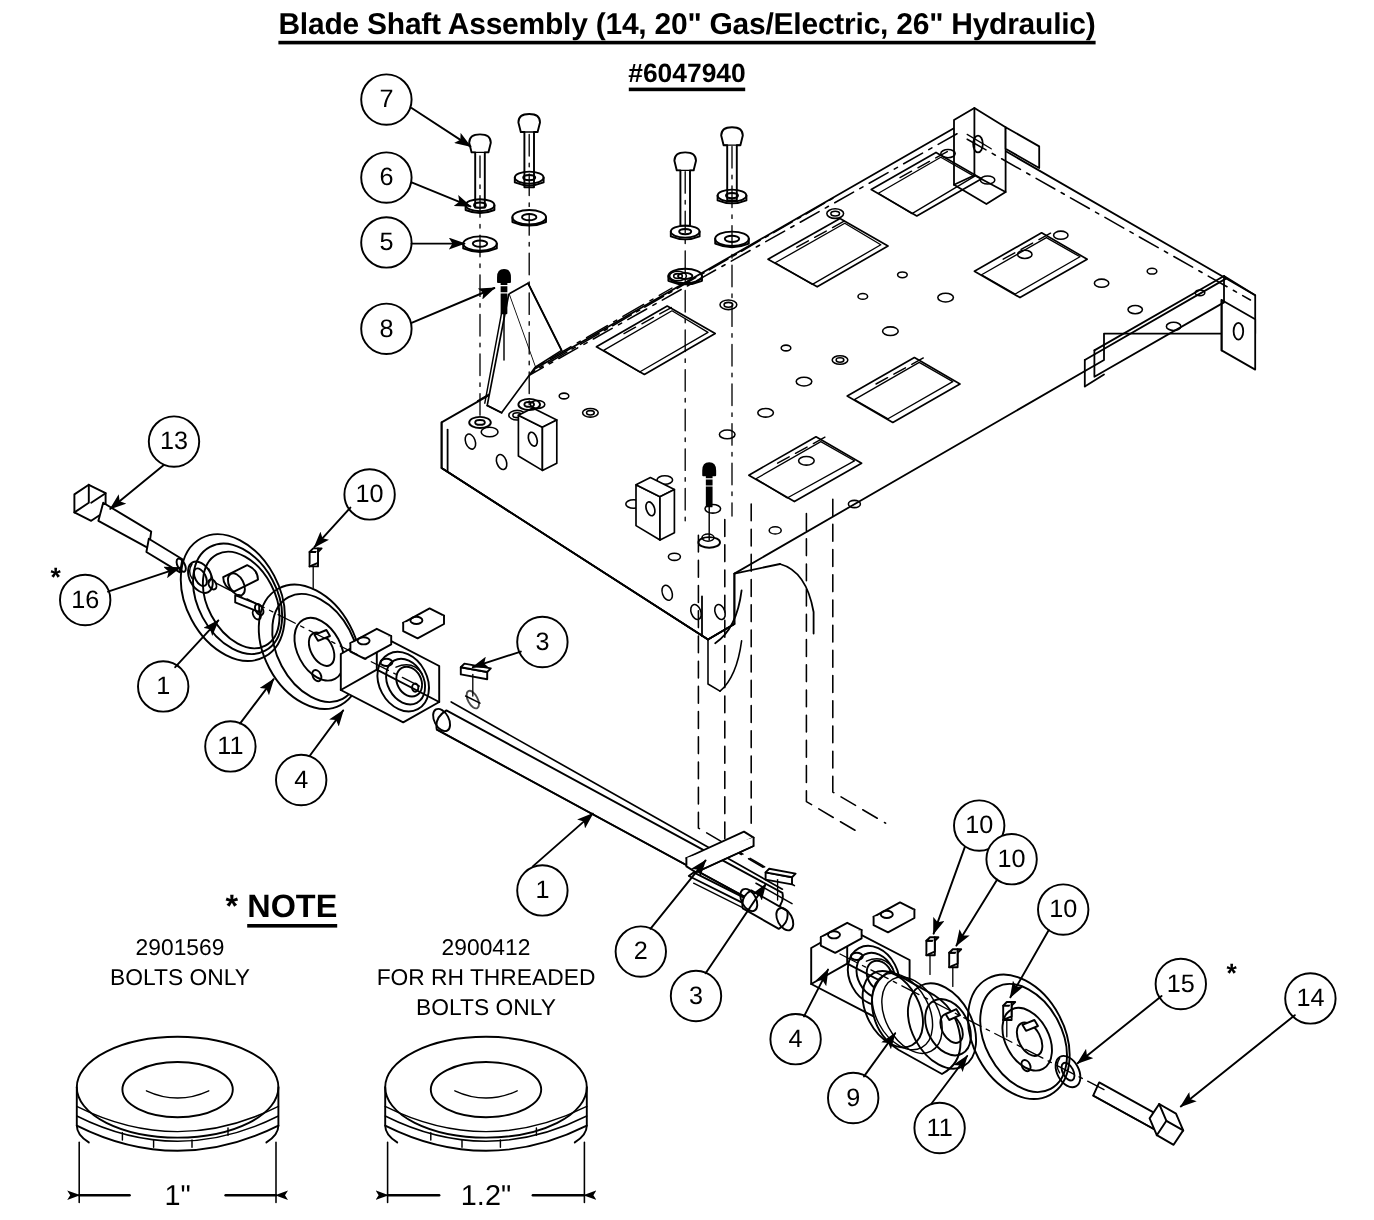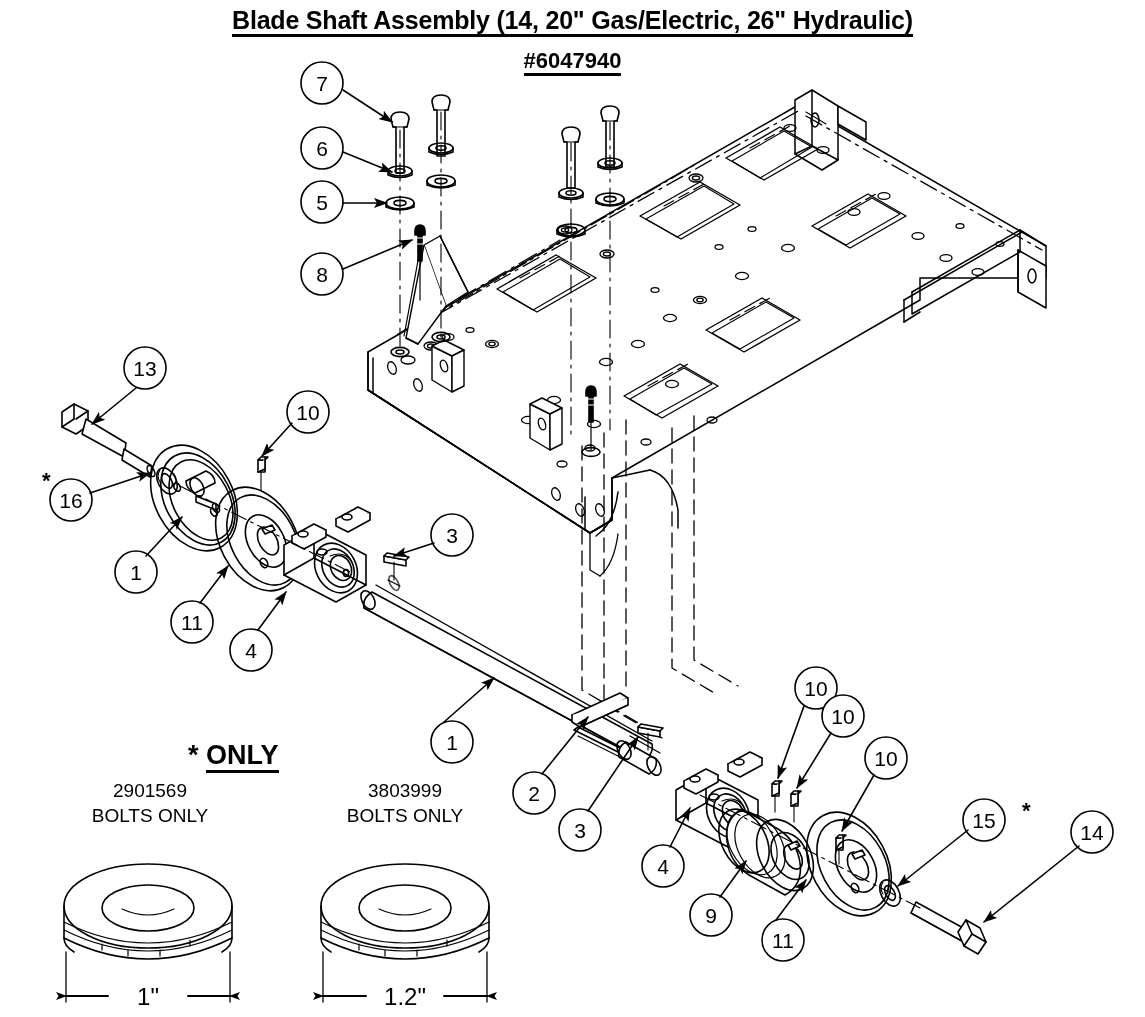--- a/index.html
+++ b/index.html
@@ -581,29 +581,30 @@
   <div class="cnum" style="left:711px;top:915px">9</div>
   <div class="cnum" style="left:783px;top:940px">11</div>
   <div class="cnum" style="left:984px;top:820px">15</div>
   <div class="cnum" style="left:1092px;top:832px">14</div>
 
   <div class="astFree" style="left:42px;top:470px">*</div>
   <div class="astFree" style="left:1022px;top:800px">*</div>
 
   <div class="noteHdr">
     <span class="ast">*</span>
-    <span class="u">ONLY</span>
+    <span class="u">NOTE</span>
   </div>
 
   <div class="ncol ncolL">
     <div>2901569</div>
     <div>BOLTS ONLY</div>
   </div>
 
   <div class="ncol ncolR">
-    <div>3803999</div>
+    <div>2900412</div>
+    <div>FOR RH THREADED</div>
     <div>BOLTS ONLY</div>
   </div>
 
   <div class="dimTxt" style="left:108px;top:983px;width:80px">1"</div>
   <div class="dimTxt" style="left:365px;top:983px;width:80px">1.2"</div>
 
 </div>
 
 </body></html>

